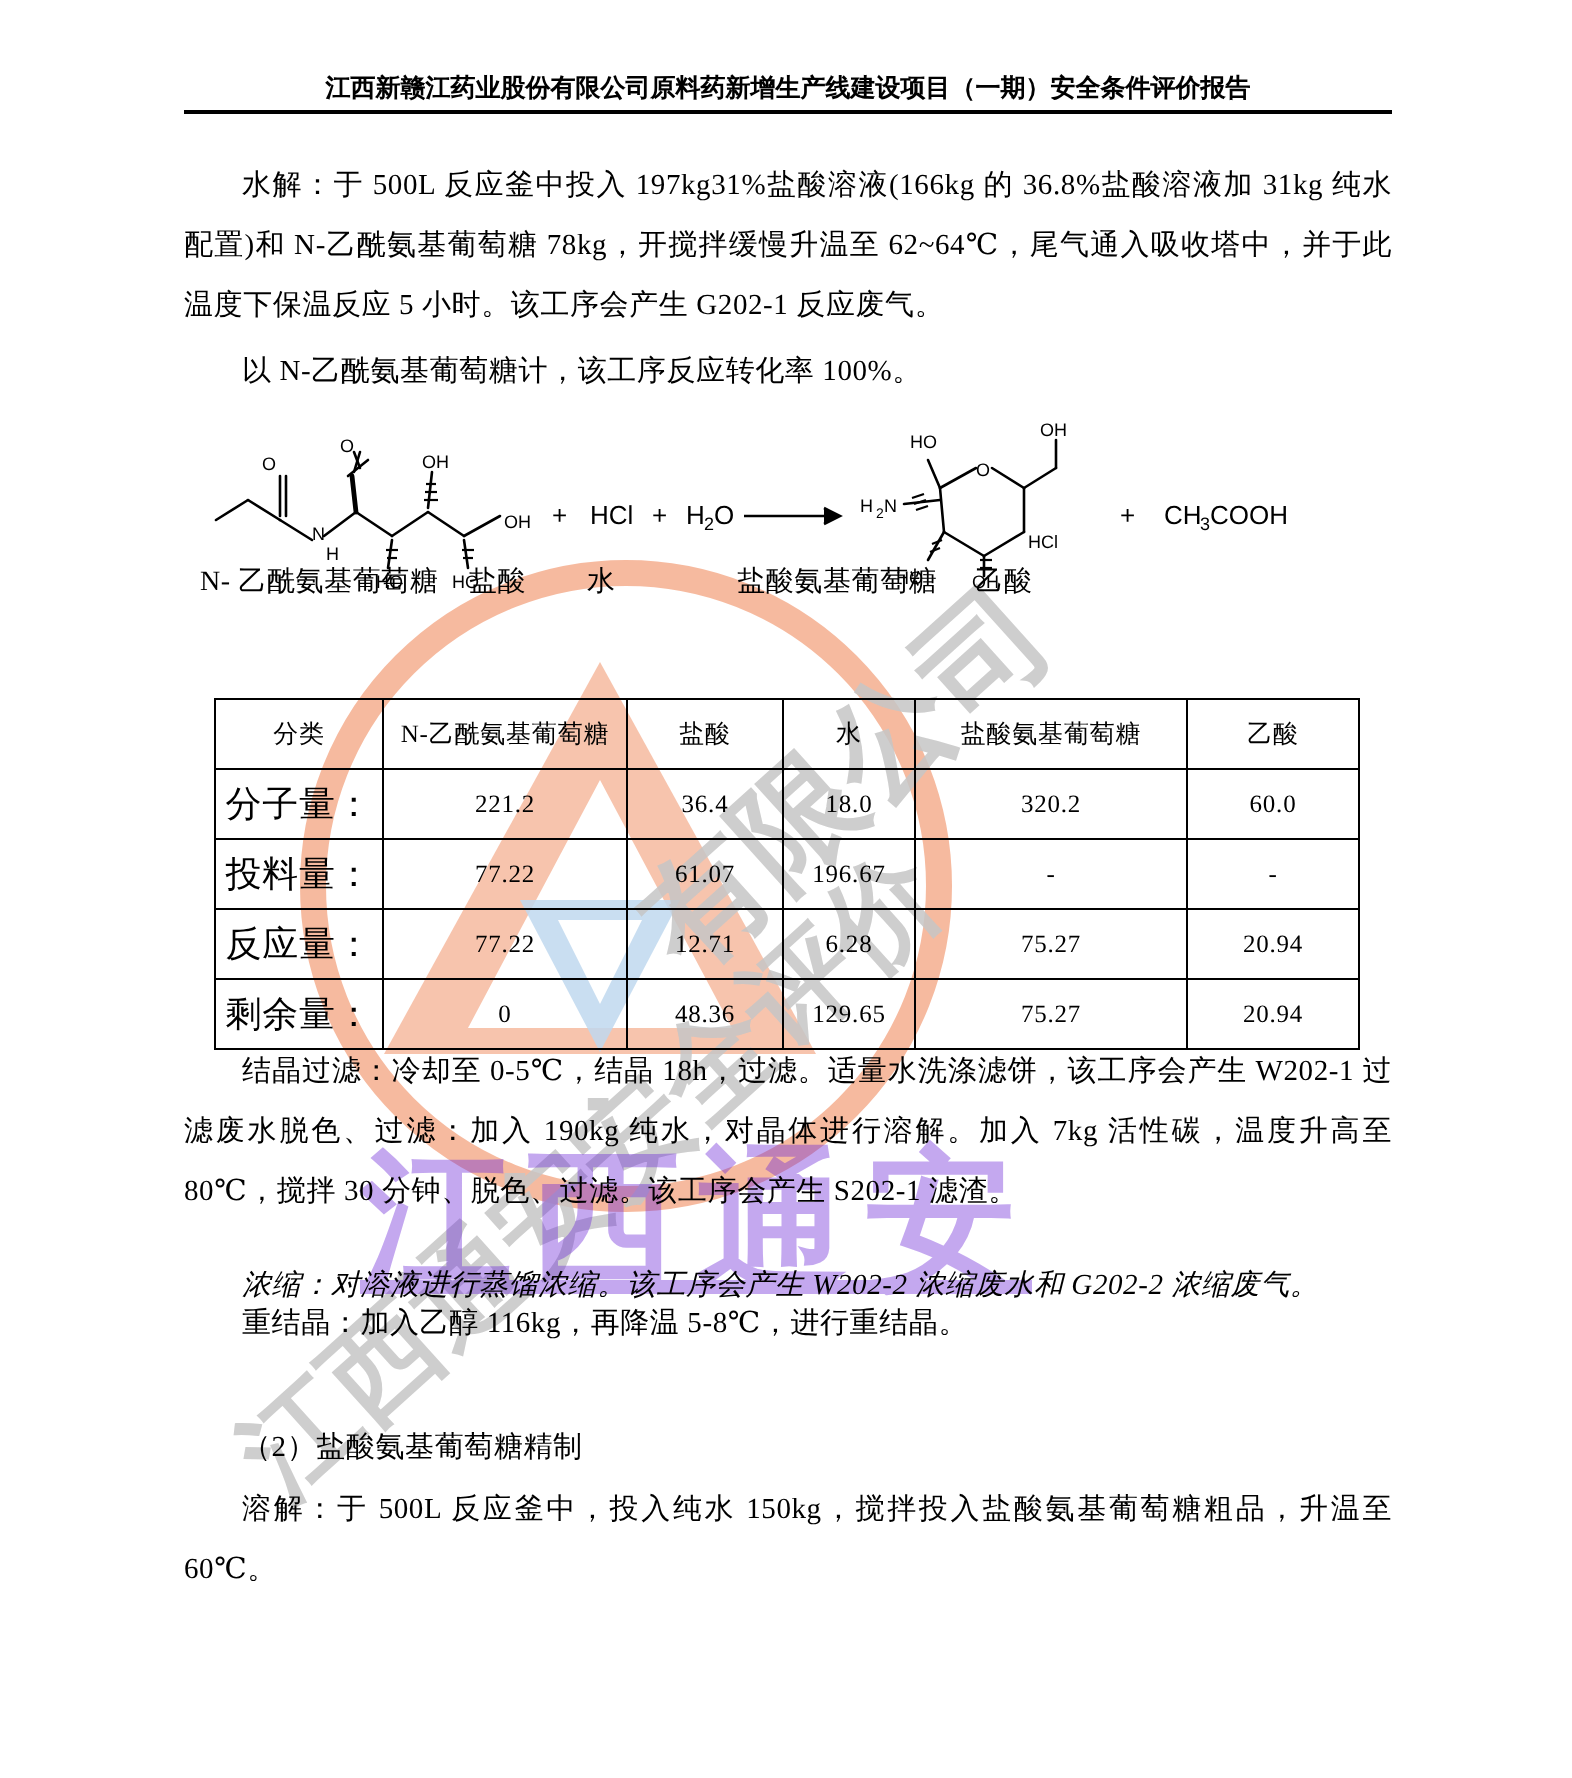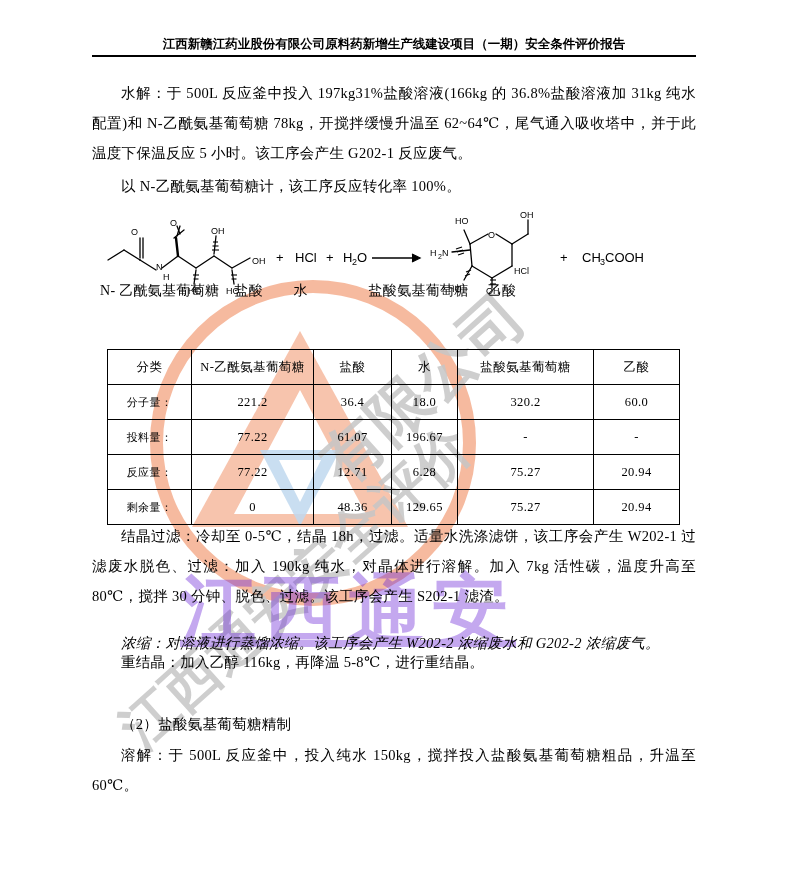--- a/index.html
+++ b/index.html
@@ -212,21 +212,21 @@
     border: 1px solid #000;
     height: 32px;
     text-align: center;
     vertical-align: middle;
     font-size: 12.5px;
     font-family: "Liberation Serif", "DejaVu Serif", serif;
     letter-spacing: 0.4px;
     background: transparent;
   }
   table.data-table td.rowhead {
-    font-size: 11px;
+    font-size: 18px;
   }
   table.data-table tr.head td {
     font-size: 12.5px;
   }
   col.c0 { width: 84px; }
   col.c1 { width: 122px; }
   col.c2 { width: 78px; }
   col.c3 { width: 66px; }
   col.c4 { width: 136px; }
   col.c5 { width: 86px; }

